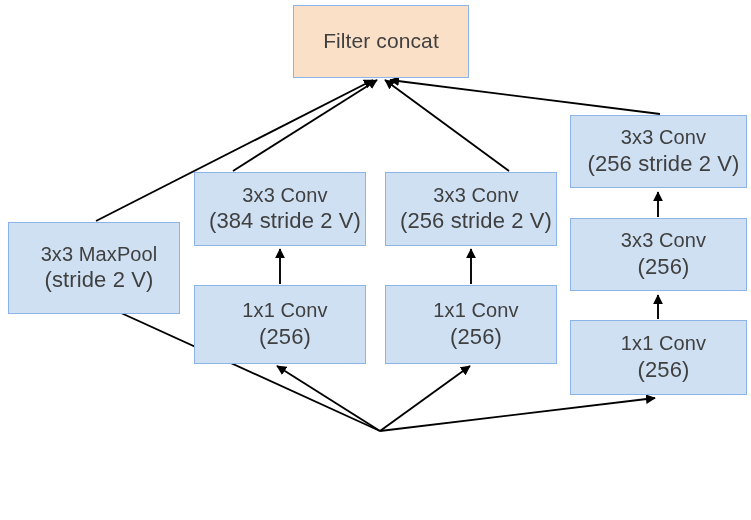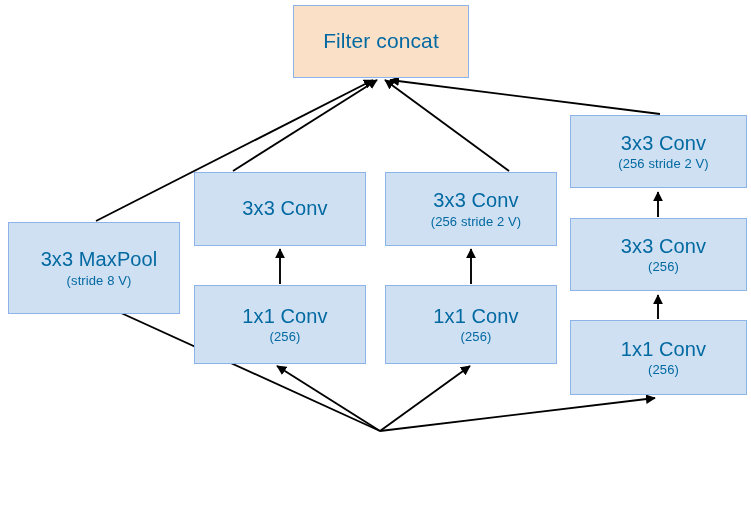--- a/index.html
+++ b/index.html
@@ -17,33 +17,33 @@
   }
   .node {
     position: absolute;
     box-sizing: border-box;
     border: 1.6px solid #8cb4e8;
     display: flex;
     flex-direction: column;
     align-items: center;
     justify-content: center;
     text-align: right;
-    color: #0369a1;
+    color: #404040;
     line-height: 1.18;
     z-index: 2;
   }
   .node.blue  { background: #cfe0f3; padding-left: 10px; }
   .node.peach { background: #fbe0c8; }
   .title {
     font-size: 20px;
     letter-spacing: 0.1px;
     white-space: nowrap;
   }
   .sub {
-    font-size: 13px;
+    font-size: 22px;
     letter-spacing: 0.1px;
     white-space: nowrap;
     margin-top: 1px;
   }
   .single .title { font-size: 21px; }
   svg.edges {
     position: absolute;
     left: 0;
     top: 0;
     width: 751px;
@@ -79,25 +79,26 @@
     <line x1="380" y1="431" x2="470" y2="366" stroke="#000" stroke-width="1.9" marker-end="url(#arrow)"></line>
     <line x1="380" y1="431" x2="655" y2="398" stroke="#000" stroke-width="1.9" marker-end="url(#arrow)"></line>
   </svg>
 
   <div class="node peach single" style="left:293px; top:5px; width:176px; height:73px;">
     <div class="title">Filter concat</div>
   </div>
 
   <div class="node blue" style="left:8px; top:222px; width:172px; height:92px;">
     <div class="title">3x3 MaxPool</div>
-    <div class="sub">(stride 8 V)</div>
+    <div class="sub">(stride 2 V)</div>
   </div>
 
   <div class="node blue" style="left:194px; top:172px; width:172px; height:74px;">
     <div class="title">3x3 Conv</div>
+    <div class="sub">(384 stride 2 V)</div>
   </div>
 
   <div class="node blue" style="left:194px; top:285px; width:172px; height:79px;">
     <div class="title">1x1 Conv</div>
     <div class="sub">(256)</div>
   </div>
 
   <div class="node blue" style="left:385px; top:172px; width:172px; height:74px;">
     <div class="title">3x3 Conv</div>
     <div class="sub">(256 stride 2 V)</div>

